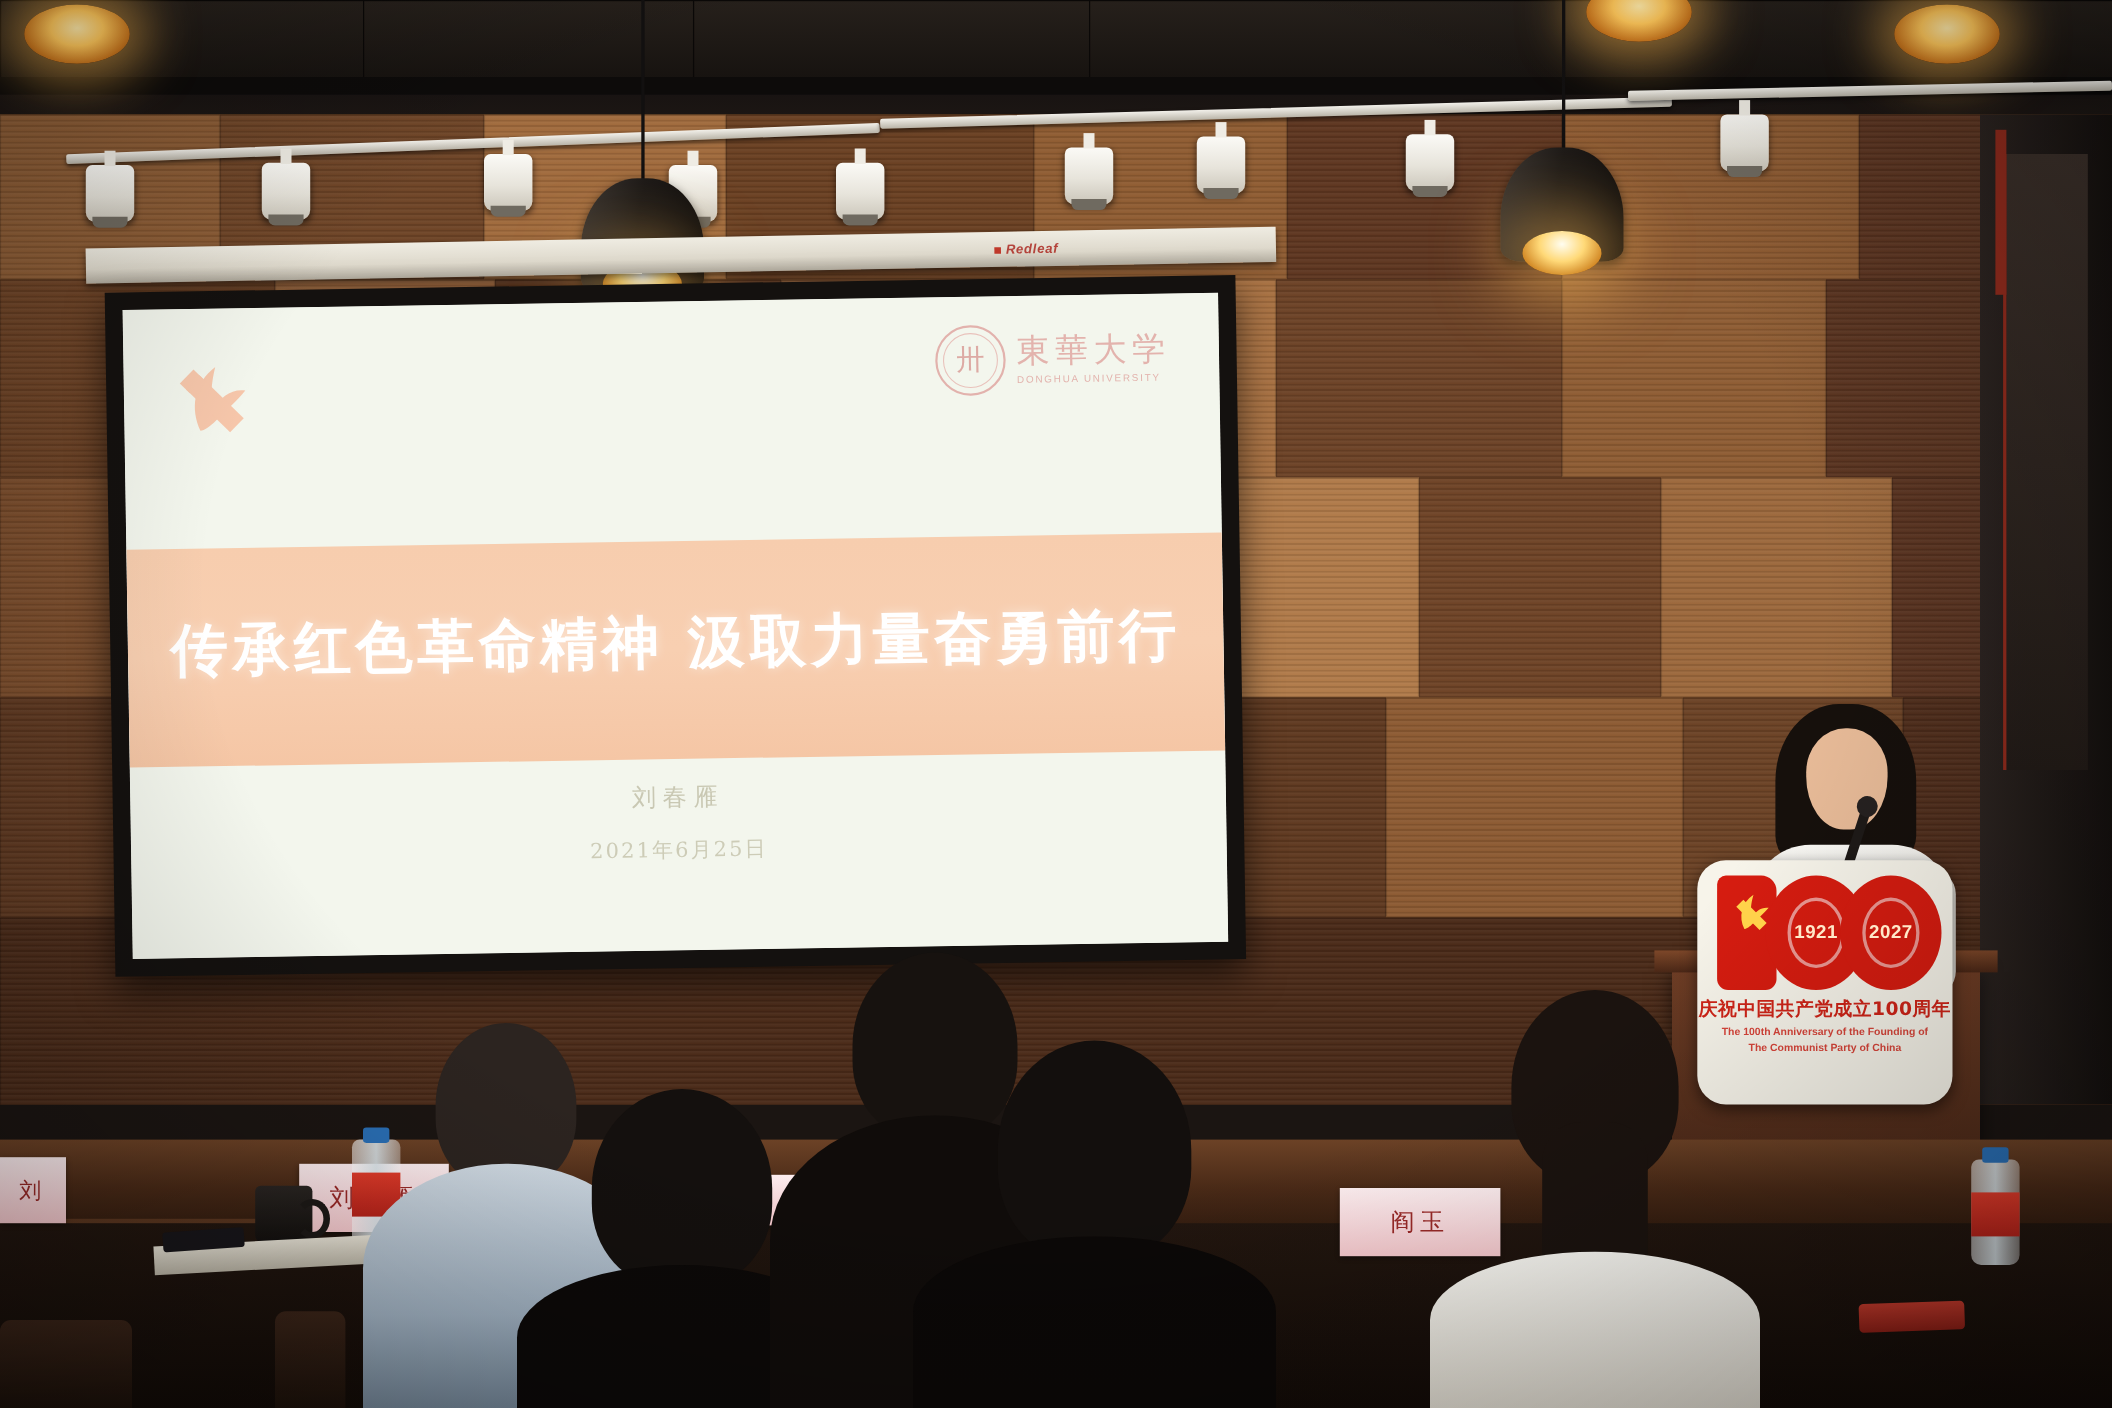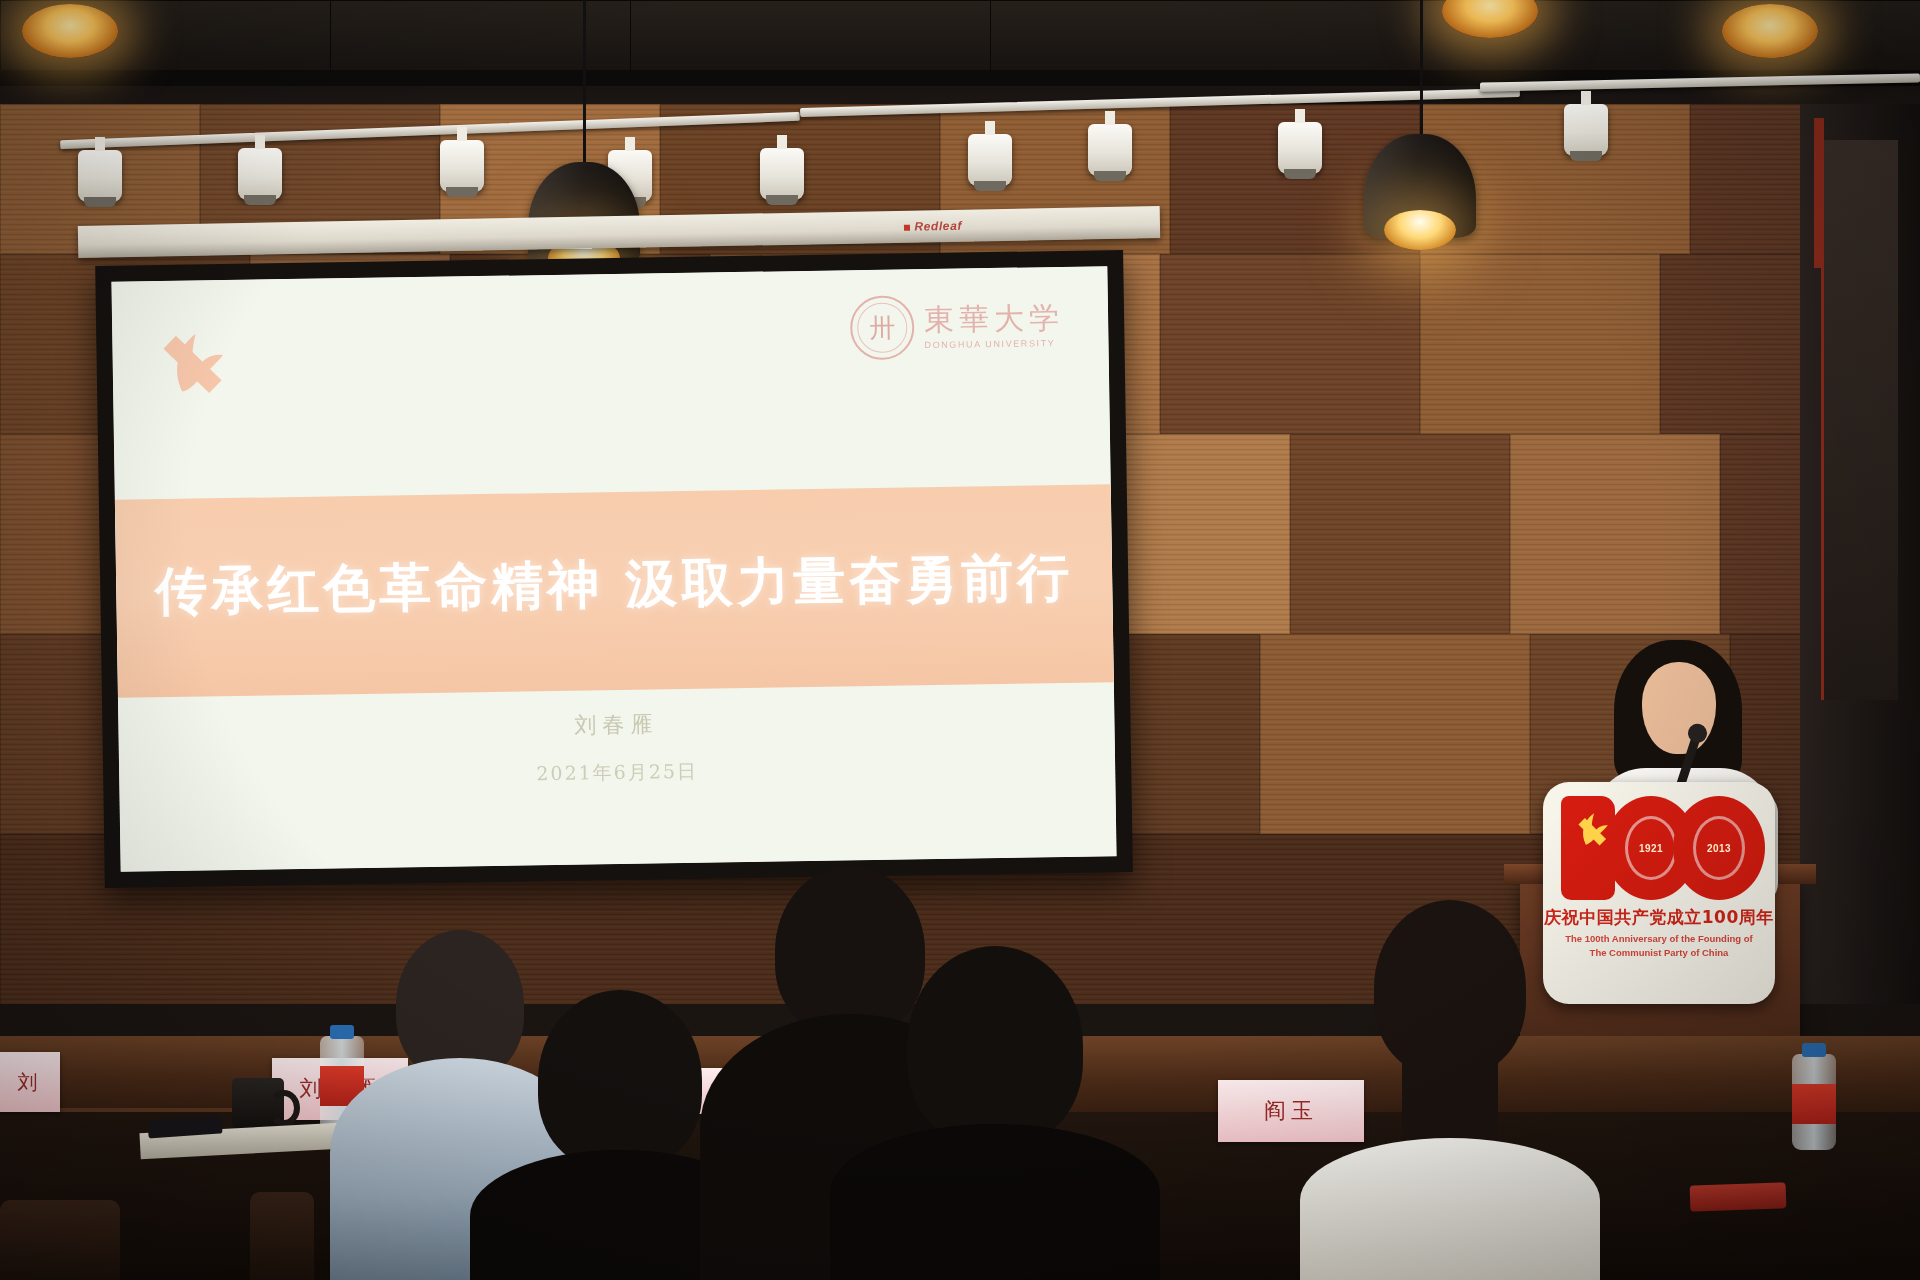--- a/index.html
+++ b/index.html
@@ -244,21 +244,21 @@
     background: #d61c10;
     display:flex; align-items:center; justify-content:center;
   }
   .em-zero:after {
     content:""; position:absolute;
     width: 46px; height: 58px; border-radius:50%;
     border: 3px solid rgba(255,255,255,.55);
   }
   .em-zero span {
     position: relative; z-index:2;
-    font-size: 10px; color: #ffe9c9; font-weight: 700; letter-spacing: .5px;
+    font-size: 17px; color: #ffe9c9; font-weight: 700; letter-spacing: .5px;
   }
   .em-z1 { left: 50px; }
   .em-z2 { left: 118px; }
   .em-hammer {
     position:absolute; left: 14px; top: 14px; width: 52px; height: 46px;
     color: #ffd24a; z-index: 3;
   }
   .emblem-cn {
     text-align:center; font-family:"DejaVu Sans", sans-serif;
     font-size: 17px; font-weight: 700; color: #cf2418; letter-spacing: .5px;
@@ -581,21 +581,21 @@
       <div class="em-hammer">
         <svg viewBox="0 0 100 100" width="52" height="46" aria-hidden="true">
           <path d="M30 84 C18 60 24 32 48 16 C43 33 41 49 45 63 C52 48 64 40 78 42 C69 53 57 63 47 73 C41 79 34 84 30 84 Z" fill="currentColor"></path>
           <path d="M14 40 L28 26 L74 72 L60 86 Z" fill="currentColor"></path>
         </svg>
       </div>
       <div class="em-zero em-z1">
         <span>1921</span>
       </div>
       <div class="em-zero em-z2">
-        <span>2013</span>
+        <span>2027</span>
       </div>
     </div>
     <div class="emblem-cn">庆祝中国共产党成立100周年</div>
     <div class="emblem-en">
       <div>The 100th Anniversary of the Founding of</div>
       <div>The Communist Party of China</div>
     </div>
   </div>
 
   <div class="table-row"></div>

